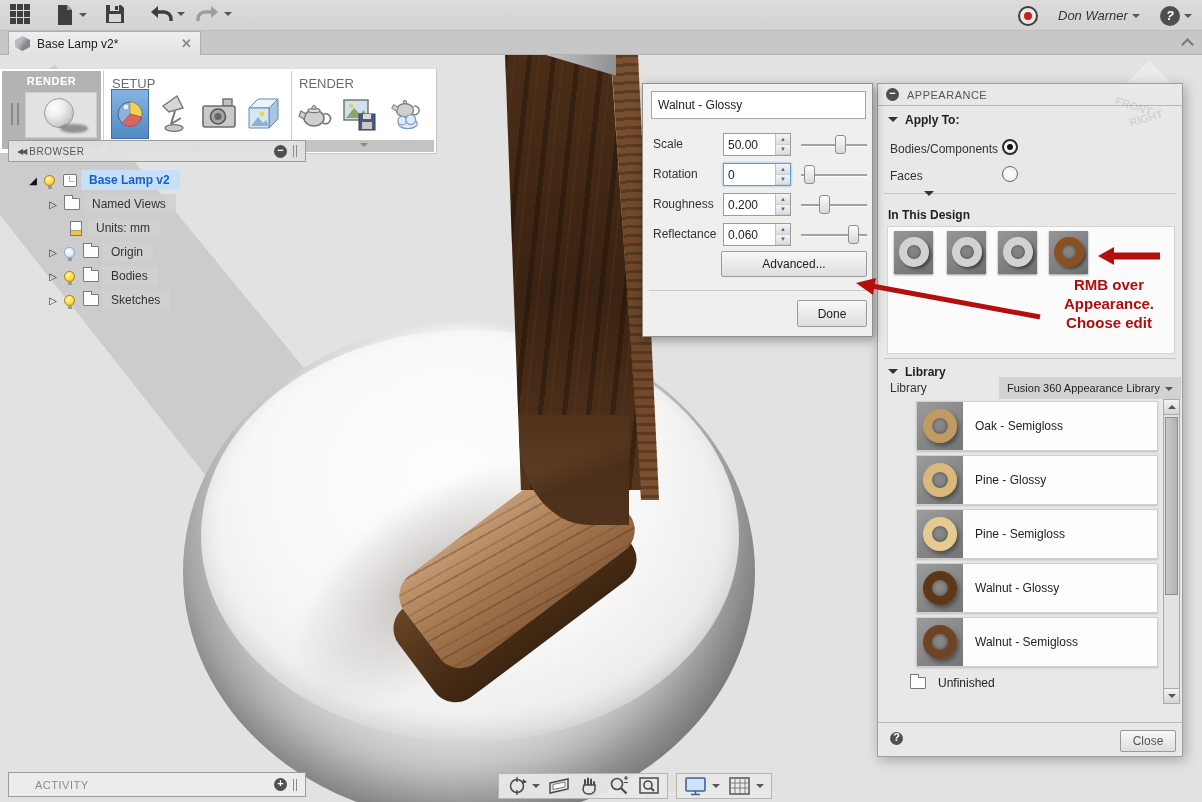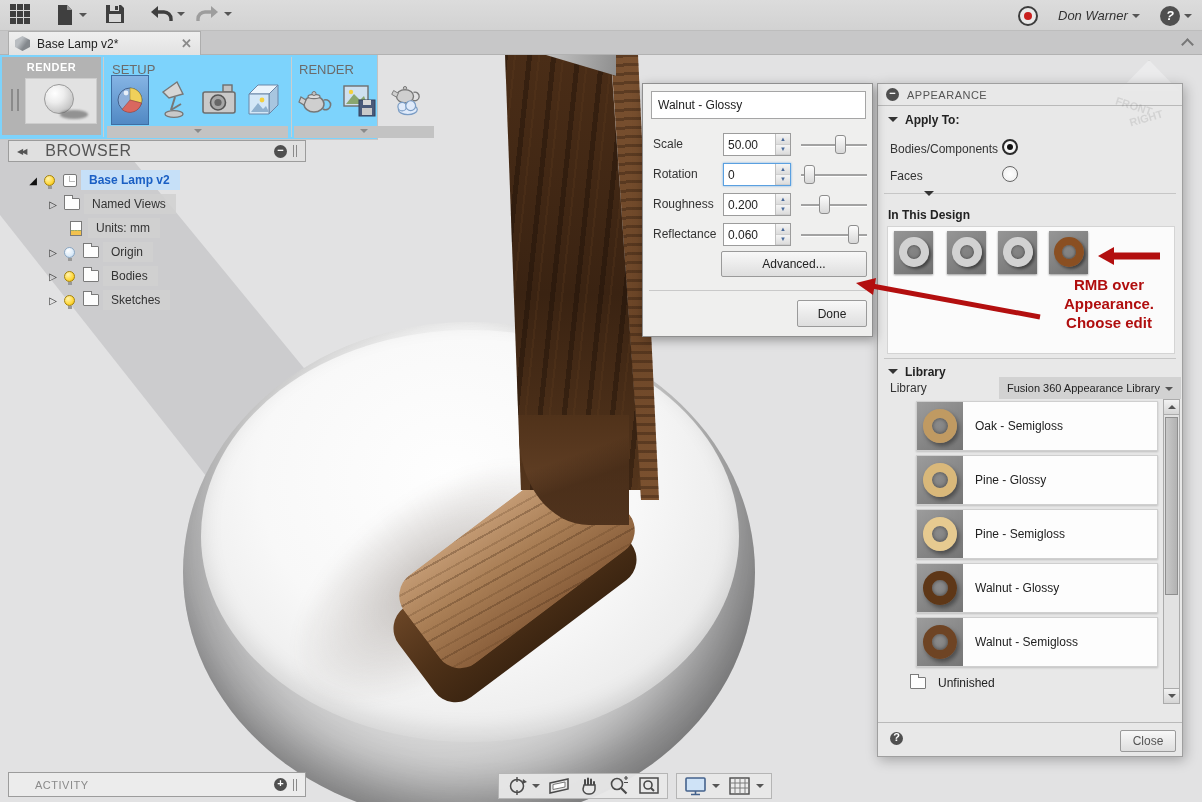--- a/index.html
+++ b/index.html
@@ -55,39 +55,39 @@
        linear-gradient(180deg,#7a5130 0%,#6b4527 60%,#7c5230 100%); }
   .arm-bevel { position:absolute; left:546px; top:0; width:70px; height:23px;
      clip-path:polygon(0 0,100% 0,100% 90%); background:linear-gradient(100deg,#c4c4c4,#8e8e8e); }
   .knee-patch { position:absolute; left:519px; top:360px; width:110px; height:110px; border-bottom-left-radius:70px 90px;
      background:linear-gradient(160deg, rgba(0,0,0,0) 40%, rgba(58,35,18,.55) 60%), linear-gradient(180deg,#50321a,#6a462a); 
      clip-path:polygon(0 0,100% 0,100% 100%,22% 100%,0 55%); }
   .vcube-hint { position:absolute; left:1118px; top:5px; width:62px; height:32px;
      clip-path:polygon(50% 0,100% 100%,0 100%); background:#ebebec; border:1px solid #d0d0d0; }
 
   
-  .ribbon { position:absolute; left:0; top:55px; width:378px; height:85px; background:#7dd3fc; border-right:1px solid #c2c2c2; border-bottom:1px solid #c8c8c8; z-index:10; }
+  .ribbon { position:absolute; left:0; top:69px; width:437px; height:85px; background:#ffffff; border-right:1px solid #c2c2c2; border-bottom:1px solid #c8c8c8; z-index:10; }
   .ws-block { position:absolute; left:2px; top:2px; width:99px; height:78px; background:#b3b3b3; }
   .ws-label { position:absolute; left:0; width:99px; top:4px; text-align:center; color:#fff; font-size:11px; font-weight:bold; letter-spacing:.5px; }
   .ws-grip { position:absolute; left:9px; top:32px; width:8px; height:22px; border-left:2px solid #8a8a8a; border-right:2px solid #8a8a8a; }
   .ws-thumb { position:absolute; left:23px; top:21px; width:72px; height:46px; background:#e2e2e2; border:1px solid #cdcdcd; }
   .ws-sphere { position:absolute; left:18px; top:5px; width:30px; height:30px; border-radius:50%;
      background:radial-gradient(circle at 35% 30%, #ffffff 0%, #ededed 35%, #cfcfcf 65%, #a8a8a8 100%); border:1px solid #9a9a9a; }
   .ws-sph-sh { position:absolute; left:34px; top:31px; width:28px; height:9px; border-radius:50%; background:rgba(80,80,80,.55); filter:blur(1px); }
   .rgroup-label { position:absolute; top:7px; font-size:13px; color:#6b6b6b; }
   .tool { position:absolute; top:20px; width:38px; height:50px; display:flex; align-items:center; justify-content:center; cursor:pointer; border:1px solid transparent; }
   .tool.active { background:linear-gradient(#85b4e4,#5189c4); border:1px solid #3f6ea3; }
   .g-drop { position:absolute; height:12px; background:#c3c3c3; cursor:pointer; }
   .g-drop::after { content:""; position:absolute; left:50%; top:3px; margin-left:-4px; border:4px solid transparent; border-top-color:#8a8a8a; }
   .g-sep { position:absolute; top:2px; width:1px; height:80px; background:#cdcdcd; }
 
   
   .browser { position:absolute; left:8px; top:140px; width:298px; z-index:10; }
   .pn-header { height:22px; background:rgba(224,224,224,.95); border:1px solid #9c9c9c; display:flex; align-items:center; padding:0 8px; }
-  .pn-header .htitle { font-size:16px; color:#555; letter-spacing:.5px; margin-left:20px; flex:1; }
+  .pn-header .htitle { font-size:10px; color:#555; letter-spacing:.5px; margin-left:4px; flex:1; }
   .dbl-arrow { font-size:8px; color:#555; letter-spacing:-2px; }
   .circ-btn { width:13px; height:13px; border-radius:50%; background:#4f4f4f; color:#fff; font-size:11px; line-height:11px; text-align:center; font-weight:bold; }
   .hgrip { width:4px; height:12px; border-left:1px solid #8a8a8a; border-right:1px solid #8a8a8a; margin-left:6px; }
   .tree { padding-top:6px; }
   .trow { display:flex; align-items:center; height:24px; cursor:pointer; }
   .exp { width:14px; text-align:center; color:#333; font-size:10px; }
   .exp.open { color:#111; }
   .bulb { width:11px; height:11px; border-radius:50%; background:radial-gradient(circle at 35% 30%,#fff3b0,#ffd83d 60%,#e8b400); border:1px solid #a5820a; position:relative; margin:0 4px; }
   .bulb::after { content:""; position:absolute; left:2.5px; top:10px; width:4px; height:3px; background:#999; }
   .bulb.dim { background:radial-gradient(circle at 35% 30%,#ffffff,#dcebf9 60%,#b9d2ea); border-color:#8aa7c4; }

